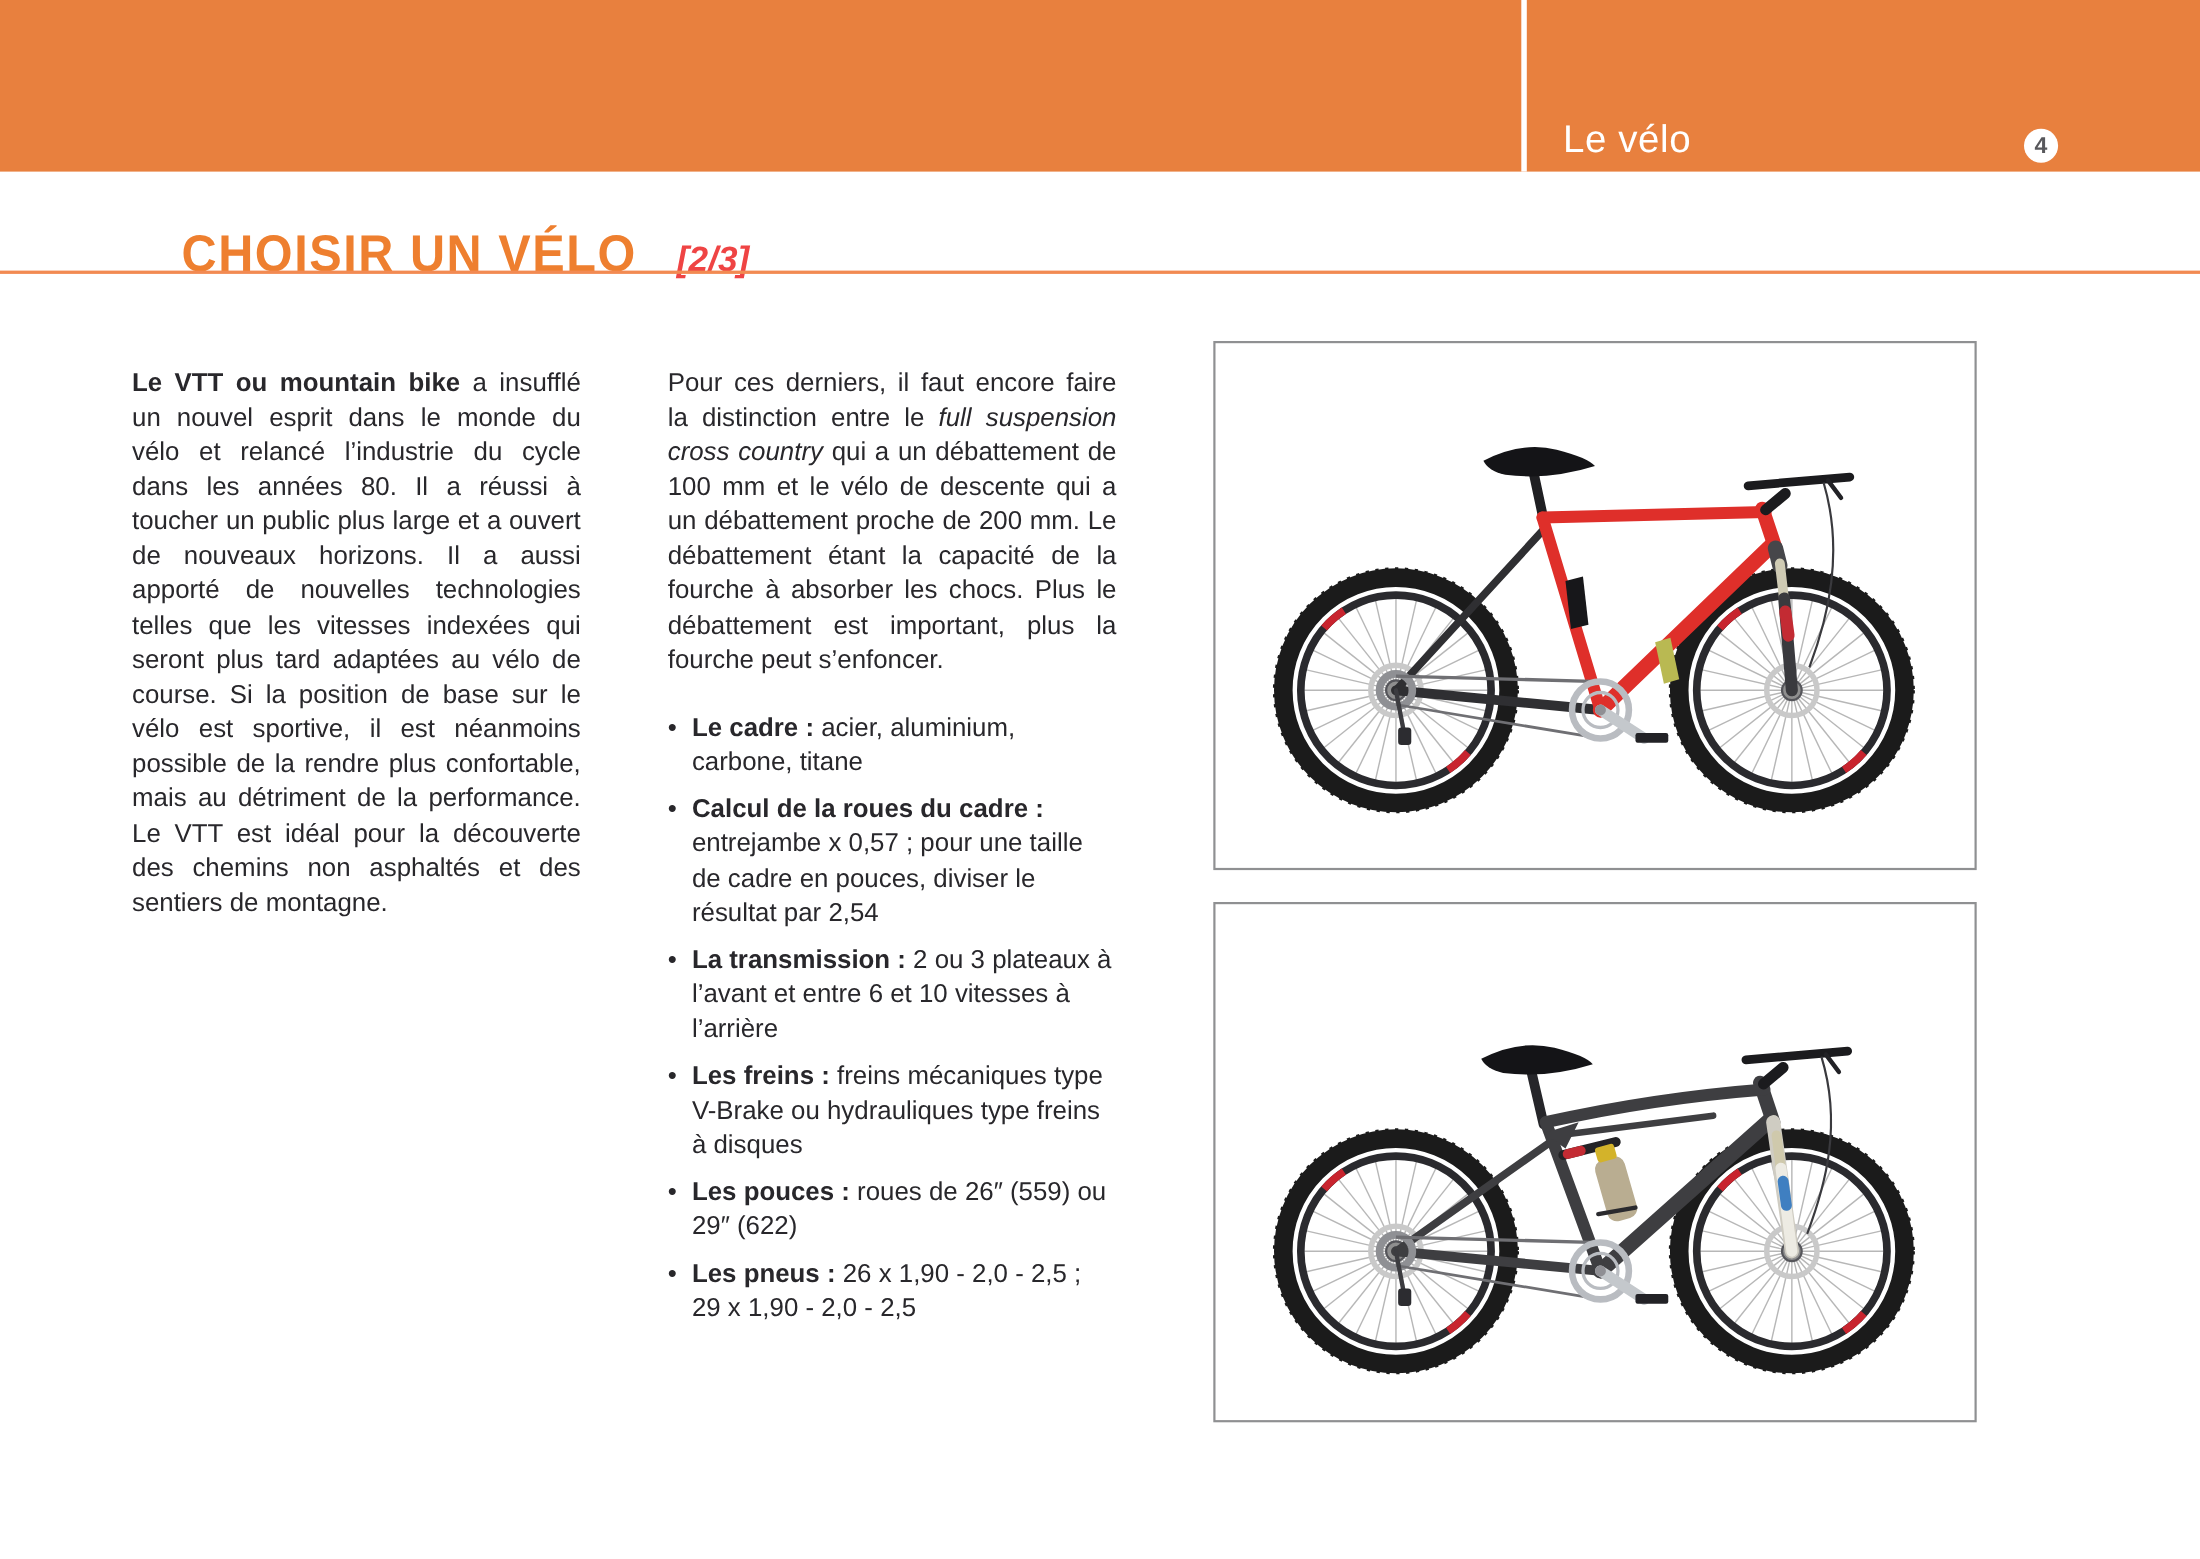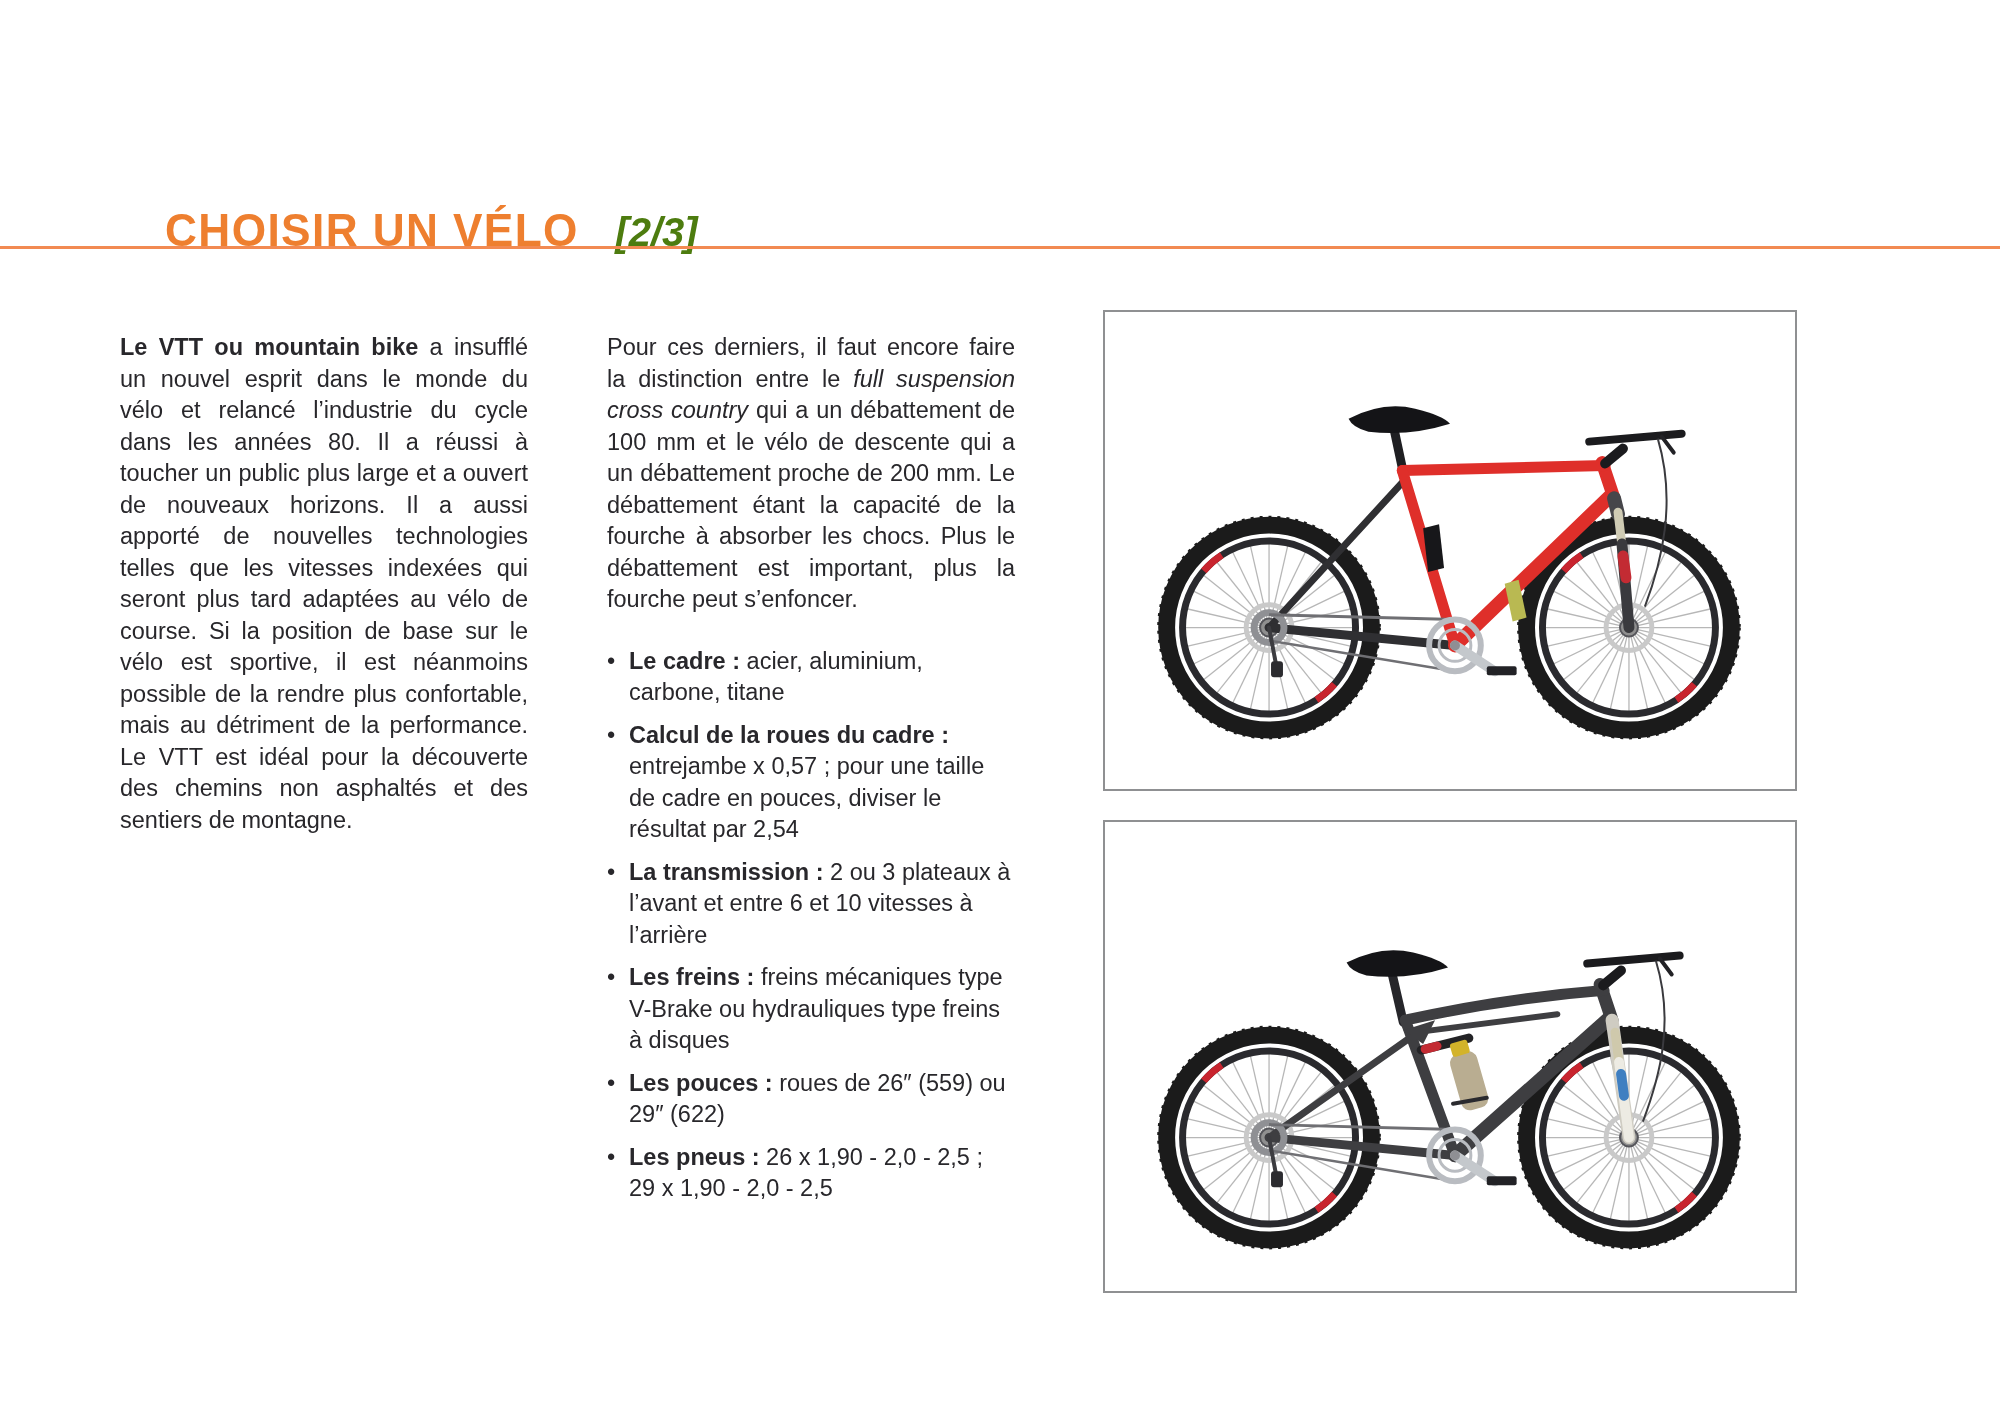--- a/index.html
+++ b/index.html
@@ -11,21 +11,21 @@
   .band-divider{position:absolute;left:1383px;top:0;width:5px;height:156px;background:#ffffff;}
   .band-title{position:absolute;left:1421px;top:108px;font-size:35px;line-height:1.1;color:#ffffff;letter-spacing:.5px;}
   .page-badge{position:absolute;left:1840px;top:117px;width:31px;height:31px;border-radius:50%;
               background:#ffffff;display:flex;align-items:center;justify-content:center;
               font-weight:bold;font-size:21px;color:#58585c;}
 
   
   .title-row{position:absolute;left:165px;top:202px;white-space:nowrap;}
   .title-main{display:inline-block;font-size:47px;font-weight:bold;color:#EE7F2F;
               letter-spacing:1.5px;transform:scaleX(.94);transform-origin:left bottom;}
-  .title-suffix{font-size:40px;font-weight:bold;font-style:italic;color:#4d7c0f;margin-left:10px;}
+  .title-suffix{font-size:32px;font-weight:bold;font-style:italic;color:#ef4444;margin-left:10px;}
   .rule{position:absolute;left:0;top:246px;width:2000px;height:3px;background:#F28A52;}
 
   
   .col{position:absolute;top:316px;width:408px;font-size:23.5px;line-height:31.5px;}
   .col-left{left:120px;}
   .col-right{left:607px;}
   .para{margin:16px 0 30px 0;text-align:justify;}
   .para.tight{margin-bottom:12px;}
   .bullets{list-style:none;margin:6px 0 0 0;padding:0;}
   .bullets li{display:flex;margin-bottom:11px;text-align:left;}
@@ -35,20 +35,27 @@
   .figure-box{position:absolute;left:1103px;width:694px;border:2px solid #8f9092;background:#ffffff;box-sizing:border-box;}
   #figure-1{top:310px;height:481px;}
   #figure-2{top:820px;height:473px;}
   .figure-box svg{width:100%;height:100%;display:block;}
 </style>
 </head>
 <body>
 
 <div class="page">
 
+  <div class="band">
+    <div class="band-divider"></div>
+    <div class="band-title">Le vélo</div>
+    <div class="page-badge">
+      <span>4</span>
+    </div>
+  </div>
 
   <div class="title-row">
     <span class="title-main">CHOISIR UN VÉLO</span><span class="title-suffix">[2/3]</span>
   </div>
   <div class="rule"></div>
 
   <div class="col col-left">
     <p class="para"><b>Le VTT ou mountain bike</b><span> a insufflé un nouvel esprit dans le monde du vélo et relancé l’industrie du cycle dans les années 80. Il a réussi à toucher un public plus large et a ouvert de nouveaux horizons. Il a aussi apporté de nouvelles technologies telles que les vitesses indexées qui seront plus tard adaptées au vélo de course. Si la position de base sur le vélo est sportive, il est néanmoins possible de la rendre plus confortable, mais au détriment de la performance. Le VTT est idéal pour la découverte des chemins non asphaltés et des sentiers de montagne.</span></p>
   </div>
 

